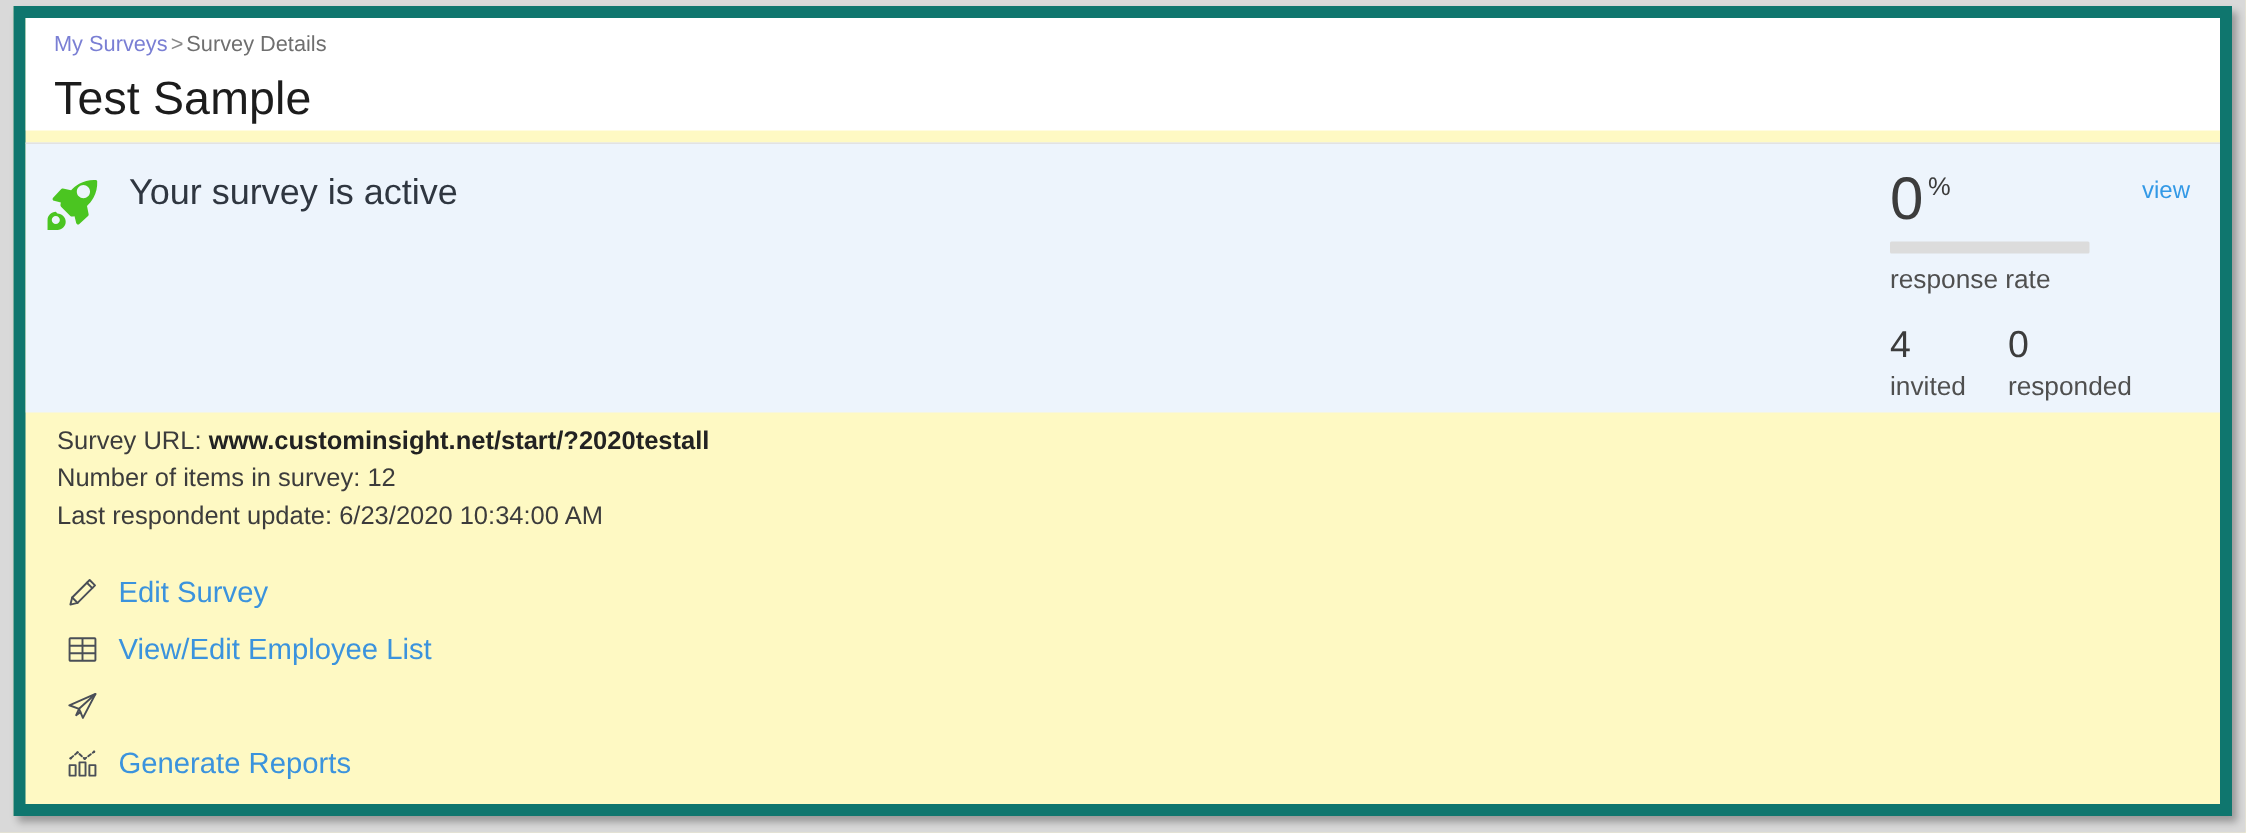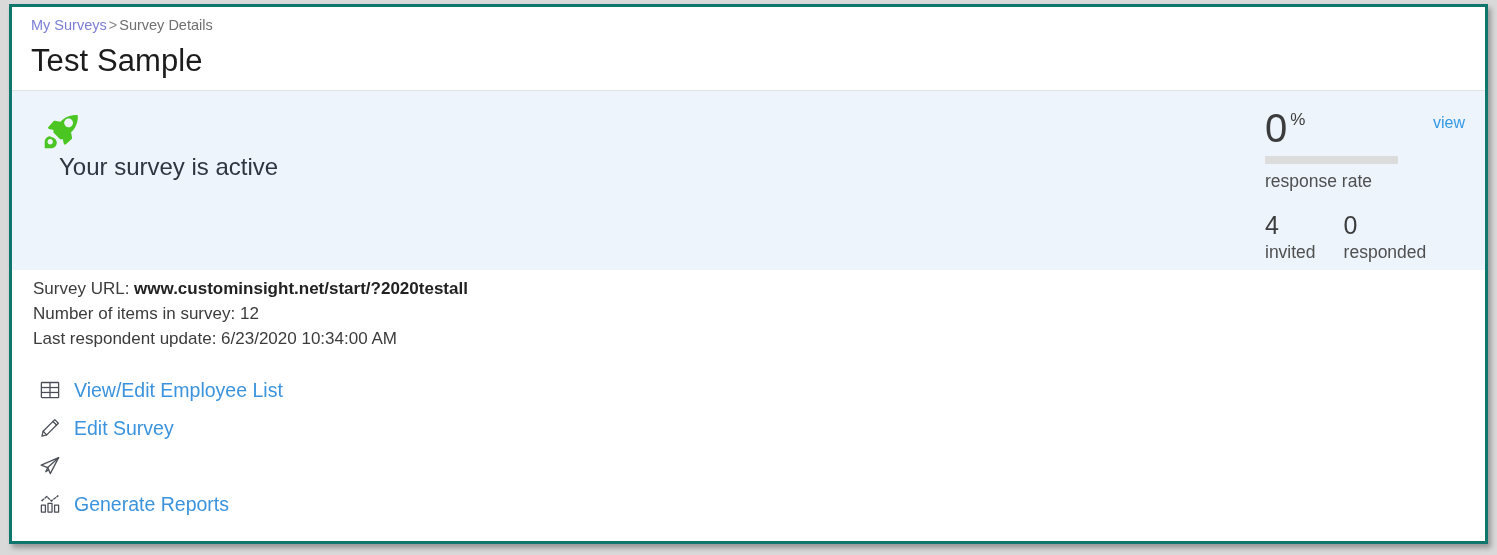--- a/index.html
+++ b/index.html
@@ -14,22 +14,22 @@
     overflow: hidden;
   }
 
   
   .window-frame {
     position: absolute;
     left: 9px;
     top: 4px;
     width: 1479px;
     height: 540px;
-    background: #ffffff;
-    border: 3px solid #0f766e;
+    background: #fef9c3;
+    border: 8px solid #0f766e;
     box-sizing: border-box;
     box-shadow: 3px 4px 5px rgba(0,0,0,0.30);
     overflow: hidden;
   }
 
   
   .page-header {
     padding: 9px 0 0 19px;
     background: #ffffff;
   }
@@ -64,25 +64,24 @@
   .status-banner {
     position: relative;
     margin-top: 8px;
     background: #edf4fc;
     border-top: 1px solid #e2e2e2;
     height: 180px;
     box-sizing: border-box;
   }
   .banner-left {
     position: absolute;
-    left: 29px;
+    left: 11px;
     top: 18px;
     display: flex;
     align-items: flex-start;
-    flex-direction: column;
   }
   .rocket-icon {
     width: 40px;
     height: 40px;
     flex: 0 0 40px;
     margin-top: 3px;
   }
   .banner-text {
     margin-left: 18px;
   }
@@ -289,39 +288,39 @@
     <div class="detail-line">
       <span>Last respondent update:</span>
       <span class="detail-value">6/23/2020 10:34:00 AM</span>
     </div>
   </div>
 
   <div class="action-list">
 
     <a class="action-item">
       <span class="action-icon">
+        <svg viewBox="0 0 24 24" width="22" height="22" fill="none" stroke="#4a4f57" stroke-width="1.4" stroke-linecap="round" stroke-linejoin="round" aria-hidden="true">
+          <path d="M17.2 2.9l3.9 3.9L8.4 19.5l-5.2 1.3 1.3-5.2z"></path>
+          <path d="M15.2 4.9l3.9 3.9"></path>
+          <path d="M4.5 15.6l3.9 3.9"></path>
+        </svg>
+      </span>
+      <span class="action-label">Edit Survey</span>
+    </a>
+
+    <a class="action-item">
+      <span class="action-icon">
         <svg viewBox="0 0 24 24" width="22" height="22" fill="none" stroke="#4a4f57" stroke-width="1.4" stroke-linejoin="round" aria-hidden="true">
           <rect x="2.6" y="3.8" width="18.8" height="16.4" rx="0.6"></rect>
           <line x1="2.6" y1="9.3" x2="21.4" y2="9.3"></line>
           <line x1="2.6" y1="14.7" x2="21.4" y2="14.7"></line>
           <line x1="12" y1="3.8" x2="12" y2="20.2"></line>
         </svg>
       </span>
       <span class="action-label">View/Edit Employee List</span>
-    </a>
-
-    <a class="action-item">
-      <span class="action-icon">
-        <svg viewBox="0 0 24 24" width="22" height="22" fill="none" stroke="#4a4f57" stroke-width="1.4" stroke-linecap="round" stroke-linejoin="round" aria-hidden="true">
-          <path d="M17.2 2.9l3.9 3.9L8.4 19.5l-5.2 1.3 1.3-5.2z"></path>
-          <path d="M15.2 4.9l3.9 3.9"></path>
-          <path d="M4.5 15.6l3.9 3.9"></path>
-        </svg>
-      </span>
-      <span class="action-label">Edit Survey</span>
     </a>
 
     <a class="action-item">
       <span class="action-icon">
         <svg viewBox="0 0 24 24" width="22" height="22" fill="none" stroke="#4a4f57" stroke-width="1.4" stroke-linecap="round" stroke-linejoin="round" aria-hidden="true">
           <path d="M21.4 2.9L2.4 11.1l7.1 2.6 11.9-10.8z"></path>
           <path d="M21.4 2.9l-9.1 17.4-2.8-6.6"></path>
           <path d="M9.5 13.7l-2.1 4.6 3.1-2.2"></path>
         </svg>
       </span>

